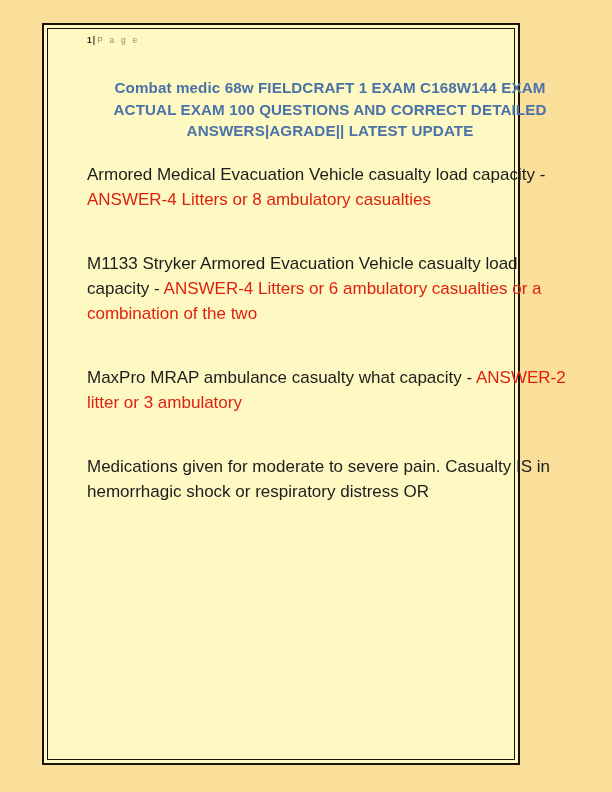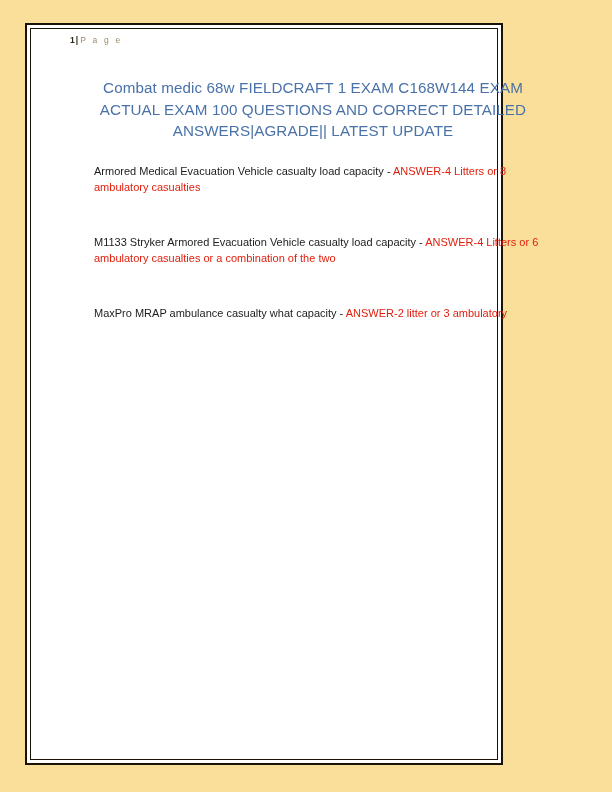--- a/index.html
+++ b/index.html
@@ -10,27 +10,27 @@
     width: 612px;
     height: 792px;
     background: #fadf9a;
     font-family: "Liberation Sans", sans-serif;
     overflow: hidden;
   }
 
   
   .page-frame {
     position: absolute;
-    left: 25px;
+    left: 42px;
     top: 23px;
     width: 478px;
     height: 742px;
     border: 2px solid #1a1205;
     box-sizing: border-box;
-    background: #ffffff;
+    background: #fef9c3;
   }
   .page-frame-inner {
     position: absolute;
     left: 3px;
     top: 3px;
     right: 3px;
     bottom: 3px;
     border: 1px solid #1a1205;
     box-sizing: border-box;
   }
@@ -65,37 +65,36 @@
   .page-header .pg-word {
     color: #9c8d66;
     letter-spacing: 2.2px;
   }
 
   
   .doc-title {
     margin-top: 32px;
     text-align: center;
     font-size: 15.2px;
-    font-weight: normal;
+    font-weight: bold;
     line-height: 1.42;
     color: #4a72a8;
     letter-spacing: 0.1px;
     padding: 0 14px;
   }
 
   
   .qa-list {
     margin-top: 21px;
   }
   .qa-block {
-    font-size: 11px;
+    font-size: 17px;
     line-height: 1.47;
     color: #1c1c1c;
     margin-bottom: 39px;
-    margin-left: 24px;
   }
   .qa-block.tight {
     margin-bottom: 0;
   }
   .qa-block .ans {
     color: #e0200f;
   }
 </style>
 </head>
 <body>
@@ -121,16 +120,17 @@
         <span>M1133 Stryker Armored Evacuation Vehicle casualty load capacity - </span><span class="ans">ANSWER-4 Litters or 6 ambulatory casualties or a combination of the two</span>
       </div>
 
       <div class="qa-block">
         <span>MaxPro MRAP ambulance casualty what capacity - </span><span class="ans">ANSWER-2 litter or 3 ambulatory</span>
       </div>
 
 
 
 
+      <div class="qa-block tight">Medications given for moderate to severe pain. Casualty IS in hemorrhagic shock or respiratory distress OR</div>
 
     </div>
   </div>
 </div>
 
 </body></html>

